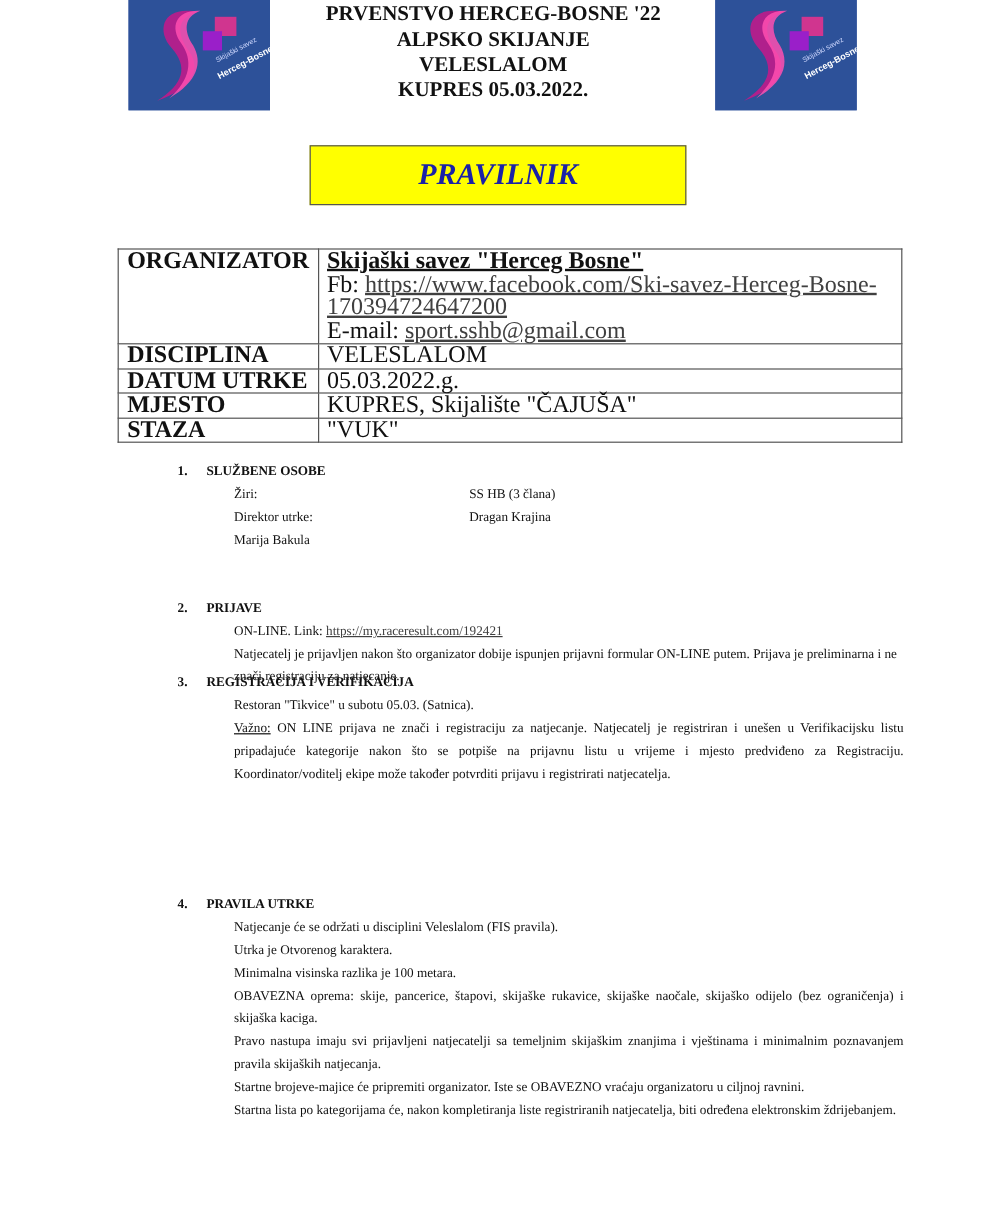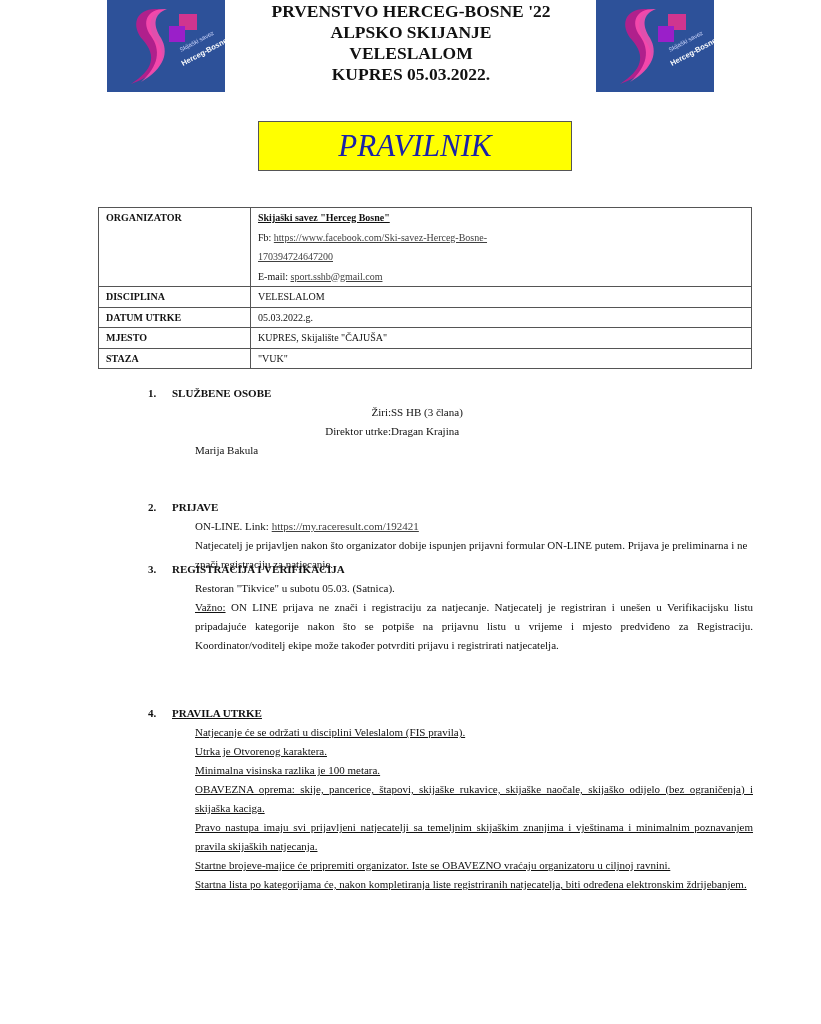--- a/index.html
+++ b/index.html
@@ -17,40 +17,40 @@
 
   .header {
     position: absolute; left: 230px; width: 362px; top: 1px;
     text-align: center; font-weight: bold; font-size: 17.5px; line-height: 21px;
   }
 
   .pravilnik {
     position: absolute; left: 258px; top: 121px; width: 312px; height: 48px;
     background: #ffff00; border: 1.5px solid #555;
     display: flex; align-items: center; justify-content: center;
-    font-weight: normal; font-style: italic; font-size: 31px; color: #1a22a8;
+    font-weight: bold; font-style: italic; font-size: 25px; color: #1a22a8;
   }
 
   table.info {
     position: absolute; left: 98px; top: 207px; width: 654px;
-    border-collapse: collapse; font-size: 10px; line-height: 19.5px;
+    border-collapse: collapse; font-size: 20px; line-height: 19.5px;
   }
   table.info td { border: 1px solid #555; padding: 0 7px; vertical-align: top; }
   table.info td.key { width: 137px; font-weight: bold; }
   a.lnk { color: #404040; text-decoration: underline; }
   .org-name { font-weight: bold; text-decoration: underline; }
 
   .section { position: absolute; left: 148px; width: 605px; font-size: 11px; line-height: 19px; }
   .section .title { font-weight: bold; }
   .section .title .num { display: inline-block; width: 24px; }
   .section .body { padding-left: 47px; }
   .section .body p { margin: 0; }
   .justify { text-align: justify; }
   .row { display: flex; }
-  .row .lbl { width: 196px; text-align: right; }
+  .row .lbl { width: 196px; }
   .u { text-decoration: underline; }
 </style>
 </head>
 <body>
 
 <div class="logo left">
   <svg viewBox="0 0 118 92">
     <rect width="118" height="92" fill="#2d5199"></rect>
     <path d="M58 10 C30 4 22 24 36 40 C50 56 46 70 24 84 C52 74 62 58 50 42 C40 28 40 14 58 10 Z" fill="#b0208c"></path>
     <path d="M60 9 C40 8 34 22 44 36 C54 50 52 66 34 82 C58 68 62 52 54 38 C46 26 46 14 60 9 Z" fill="#ff4fb0" opacity="0.85"></path>
@@ -150,21 +150,21 @@
 <div class="section" style="top:560px;">
   <div class="title">
     <span class="num">3.</span><span>REGISTRACIJA I VERIFIKACIJA</span>
   </div>
   <div class="body">
     <p>Restoran "Tikvice" u subotu 05.03. (Satnica).</p>
     <p class="justify"><span class="u">Važno:</span><span> ON LINE prijava ne znači i registraciju za natjecanje. Natjecatelj je registriran i unešen u Verifikacijsku listu pripadajuće kategorije nakon što se potpiše na prijavnu listu u vrijeme i mjesto predviđeno za Registraciju. Koordinator/voditelj ekipe može također potvrditi prijavu i registrirati natjecatelja.</span></p>
   </div>
 </div>
 
-<div class="section" style="top:704px;text-decoration:underline;">
+<div class="section" style="top:745px;">
   <div class="title">
     <span class="num">4.</span><span>PRAVILA UTRKE</span>
   </div>
   <div class="body justify">
     <p>Natjecanje će se održati u disciplini Veleslalom (FIS pravila).</p>
     <p>Utrka je Otvorenog karaktera.</p>
     <p>Minimalna visinska razlika je 100 metara.</p>
     <p>OBAVEZNA oprema: skije, pancerice, štapovi, skijaške rukavice, skijaške naočale, skijaško odijelo (bez ograničenja) i skijaška kaciga.</p>
     <p>Pravo nastupa imaju svi prijavljeni natjecatelji sa temeljnim skijaškim znanjima i vještinama i minimalnim poznavanjem pravila skijaških natjecanja.</p>
     <p>Startne brojeve-majice će pripremiti organizator. Iste se OBAVEZNO vraćaju organizatoru u ciljnoj ravnini.</p>

